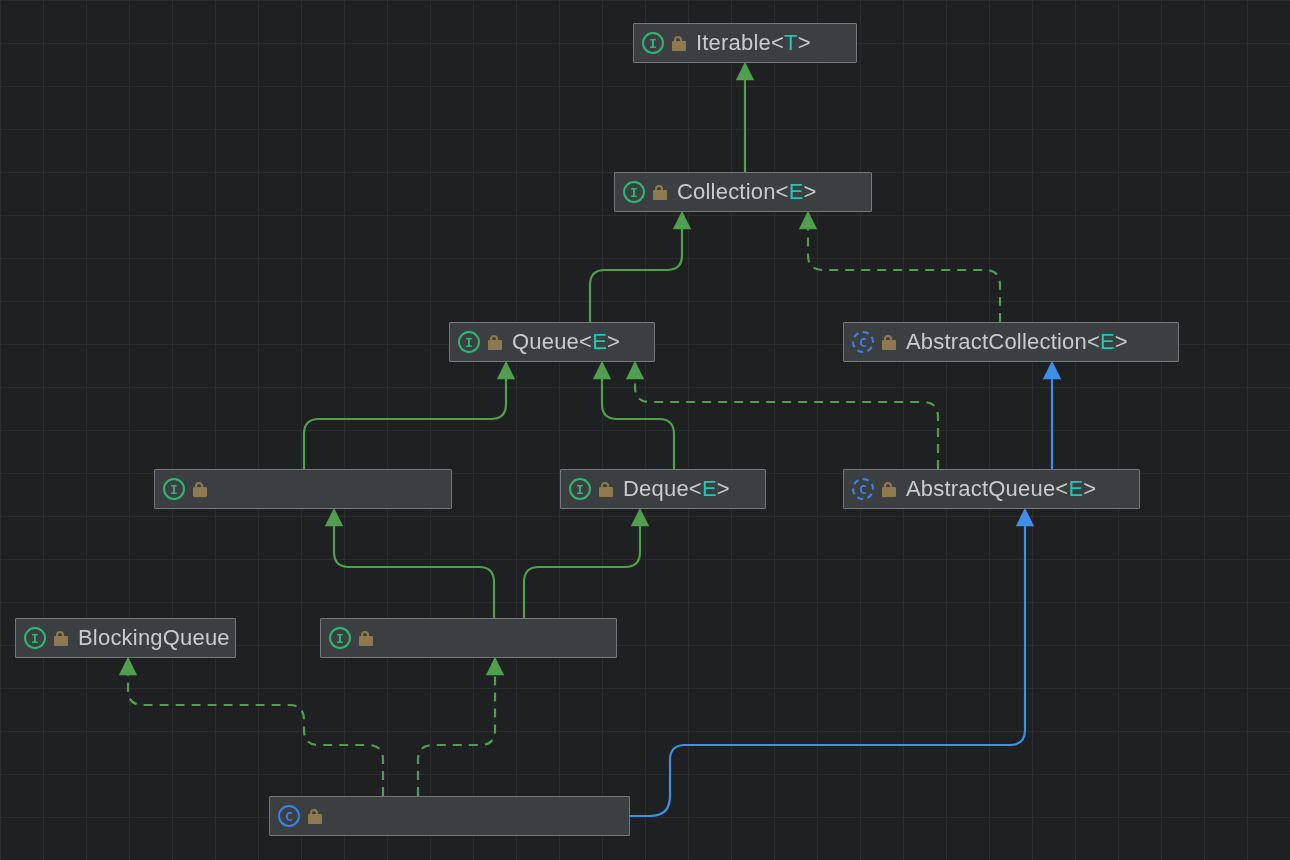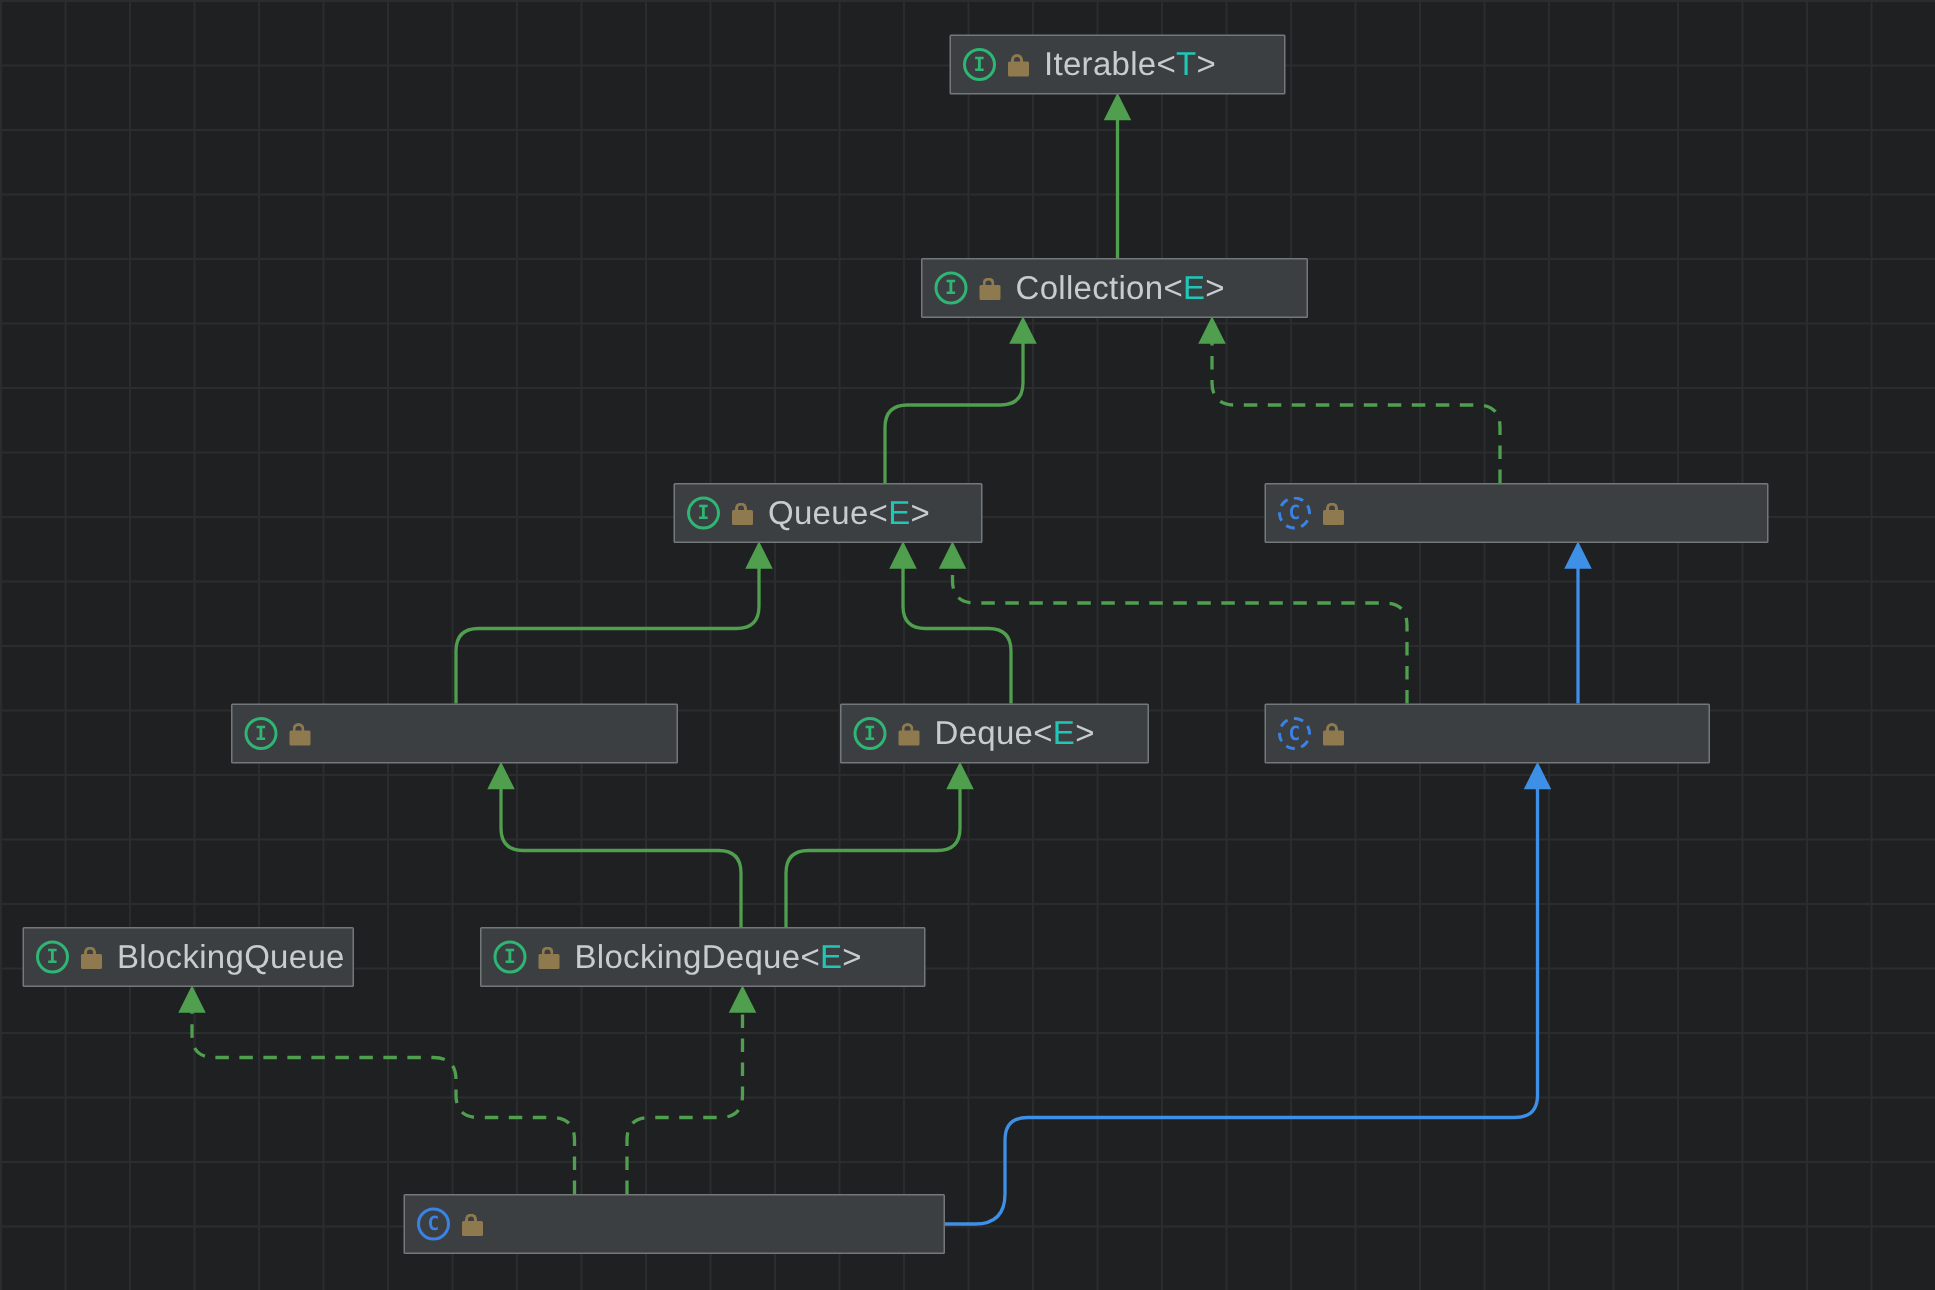--- a/index.html
+++ b/index.html
@@ -86,46 +86,47 @@
 
 <div class="node" style="left:449px;top:322px;width:206px">
   <span class="kind int">I</span>
   <span class="lock"></span>
   <span class="nm"><span>Queue</span><span class="ang">&lt;</span><span class="tp">E</span><span class="ang">&gt;</span></span>
 </div>
 
 <div class="node" style="left:843px;top:322px;width:336px">
   <span class="kind abs">C</span>
   <span class="lock"></span>
+  <span class="nm"><span>AbstractCollection</span><span class="ang">&lt;</span><span class="tp">E</span><span class="ang">&gt;</span></span>
 </div>
 
 <div class="node" style="left:154px;top:469px;width:298px">
   <span class="kind int">I</span>
   <span class="lock"></span>
 </div>
 
 <div class="node" style="left:560px;top:469px;width:206px">
   <span class="kind int">I</span>
   <span class="lock"></span>
   <span class="nm"><span>Deque</span><span class="ang">&lt;</span><span class="tp">E</span><span class="ang">&gt;</span></span>
 </div>
 
 <div class="node" style="left:843px;top:469px;width:297px">
   <span class="kind abs">C</span>
   <span class="lock"></span>
+  <span class="nm"><span>AbstractQueue</span><span class="ang">&lt;</span><span class="tp">E</span><span class="ang">&gt;</span></span>
 </div>
 
 <div class="node" style="left:15px;top:618px;width:221px">
   <span class="kind int">I</span>
   <span class="lock"></span>
   <span class="nm"><span>BlockingQueue</span></span>
 </div>
 
 <div class="node" style="left:320px;top:618px;width:297px">
   <span class="kind int">I</span>
   <span class="lock"></span>
-  <span class="nm"><span>BlockingDeque</span><span class="ang">&lt;</span><span class="tp">E</span><span class="ang">&gt;</span></span>
 </div>
 
 <div class="node" style="left:269px;top:796px;width:361px">
   <span class="kind cls">C</span>
   <span class="lock"></span>
 </div>
 
 </body></html>

